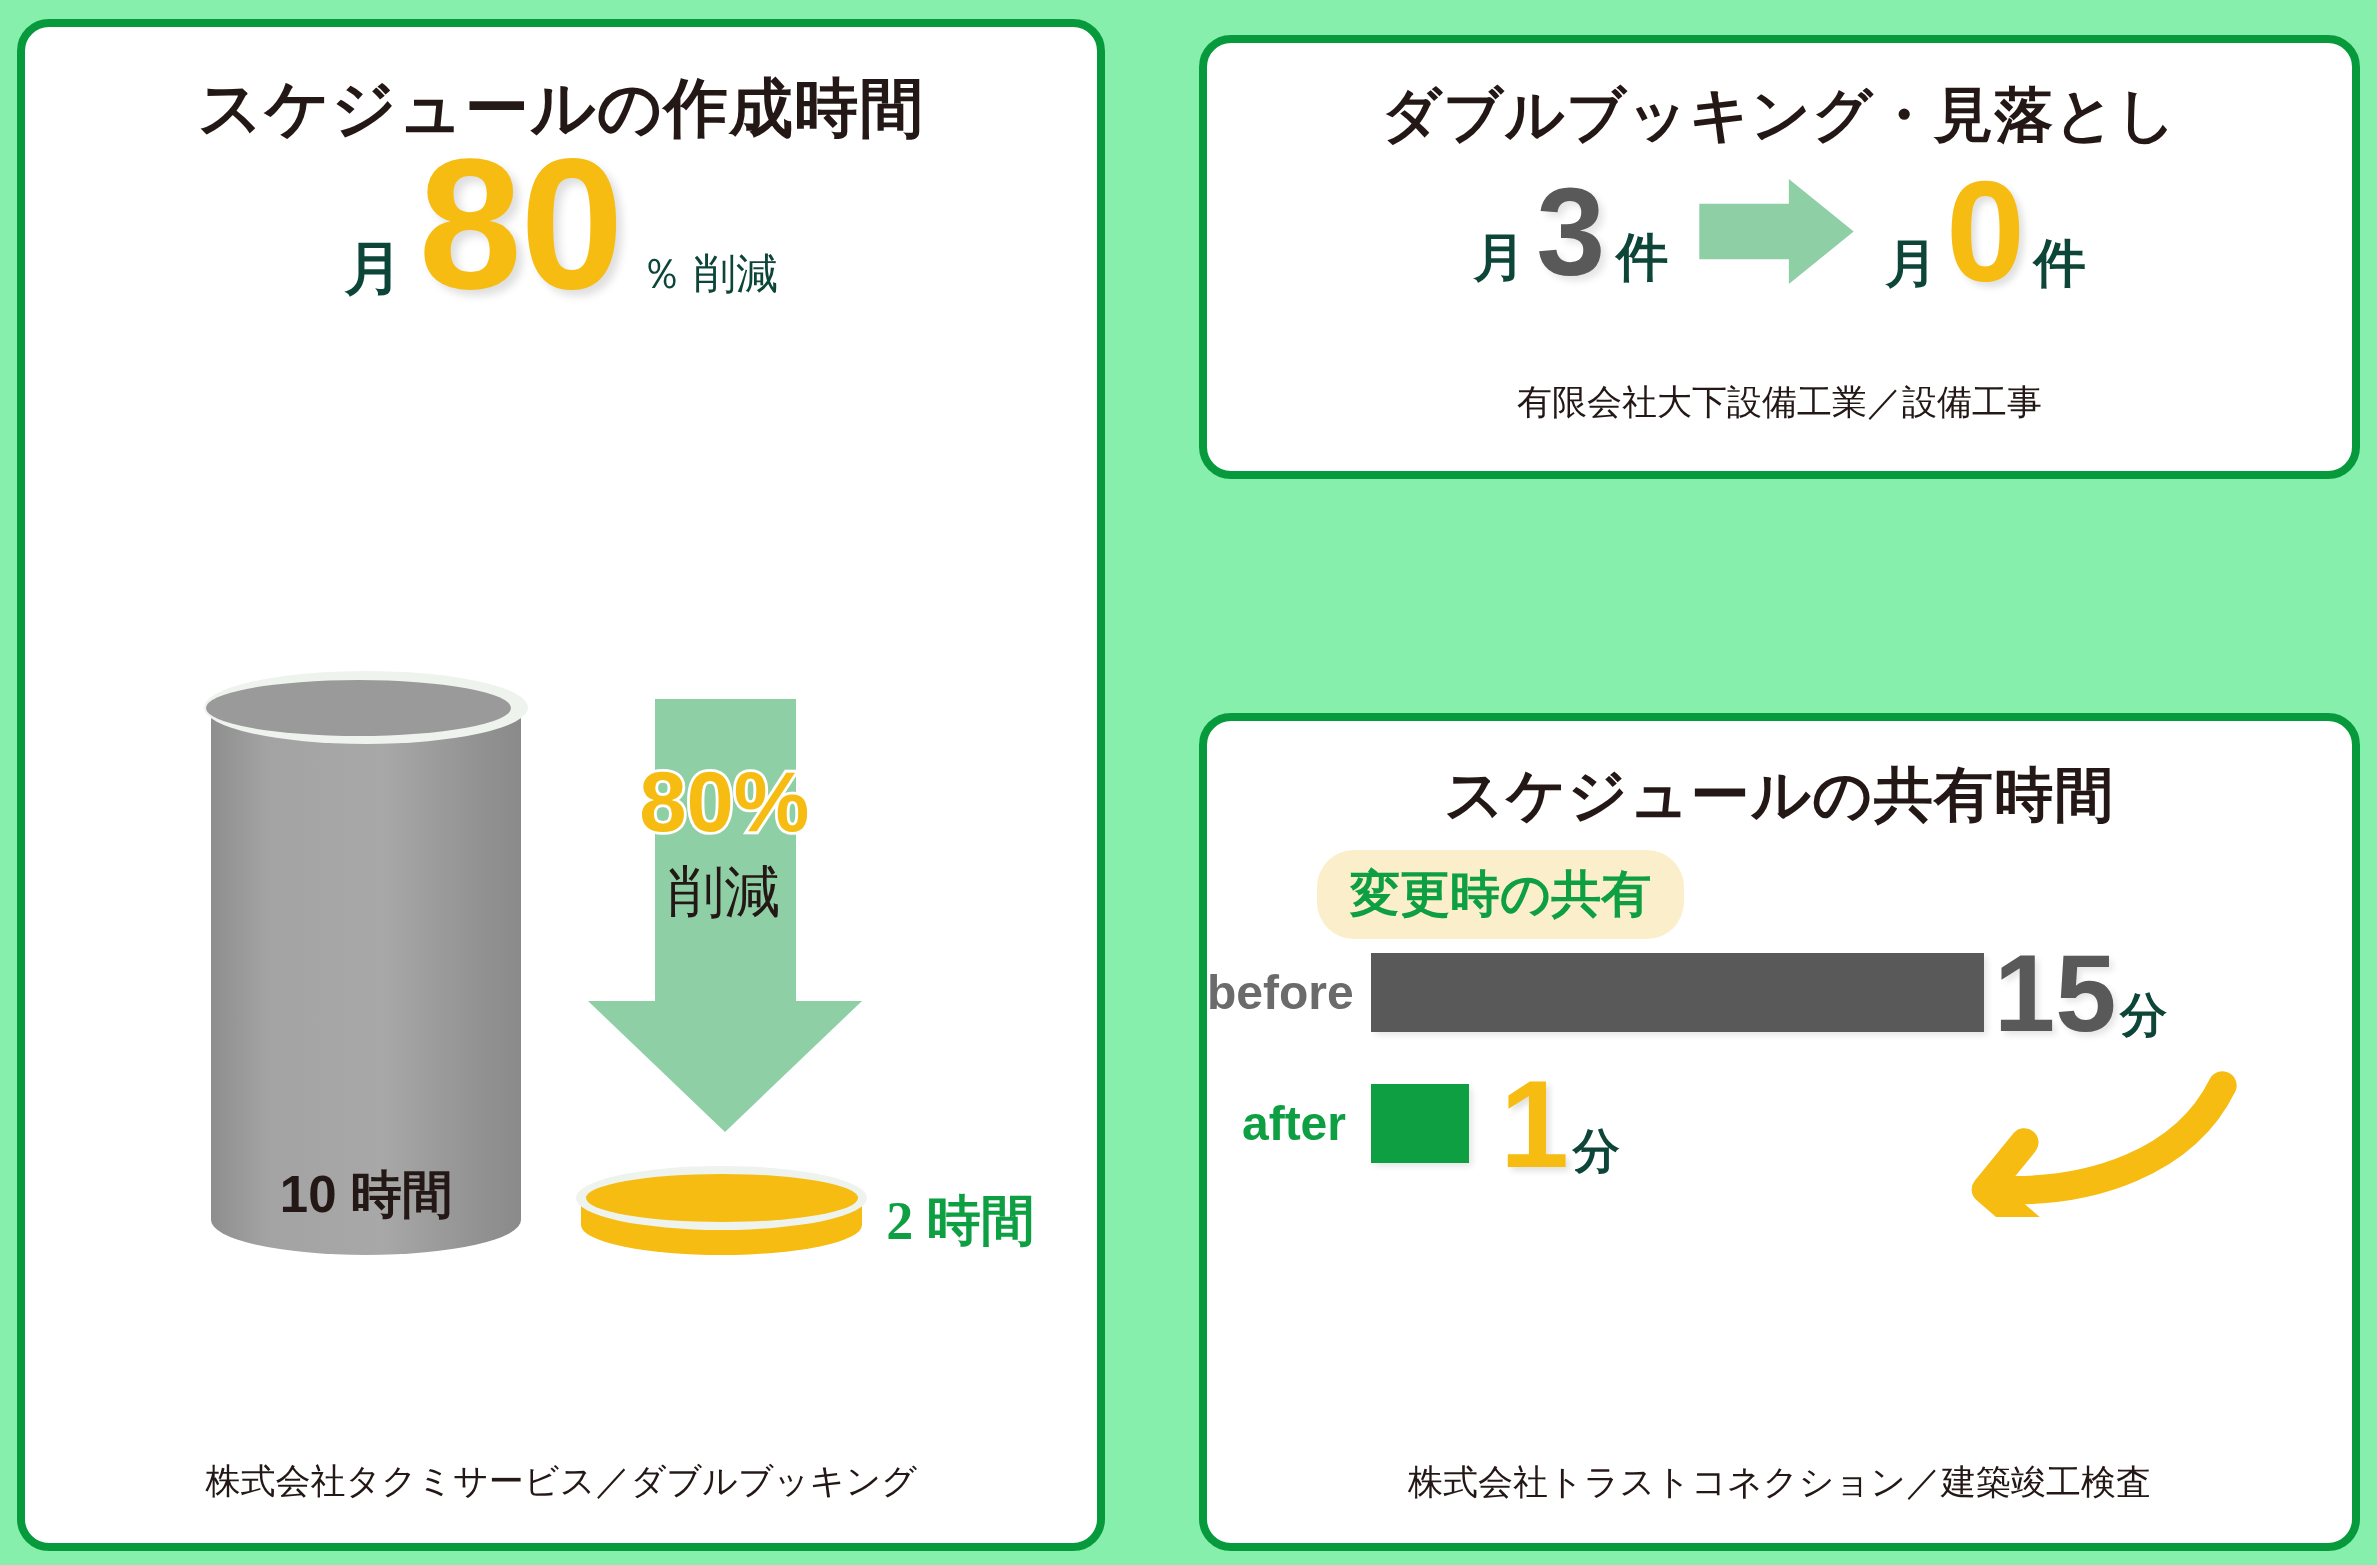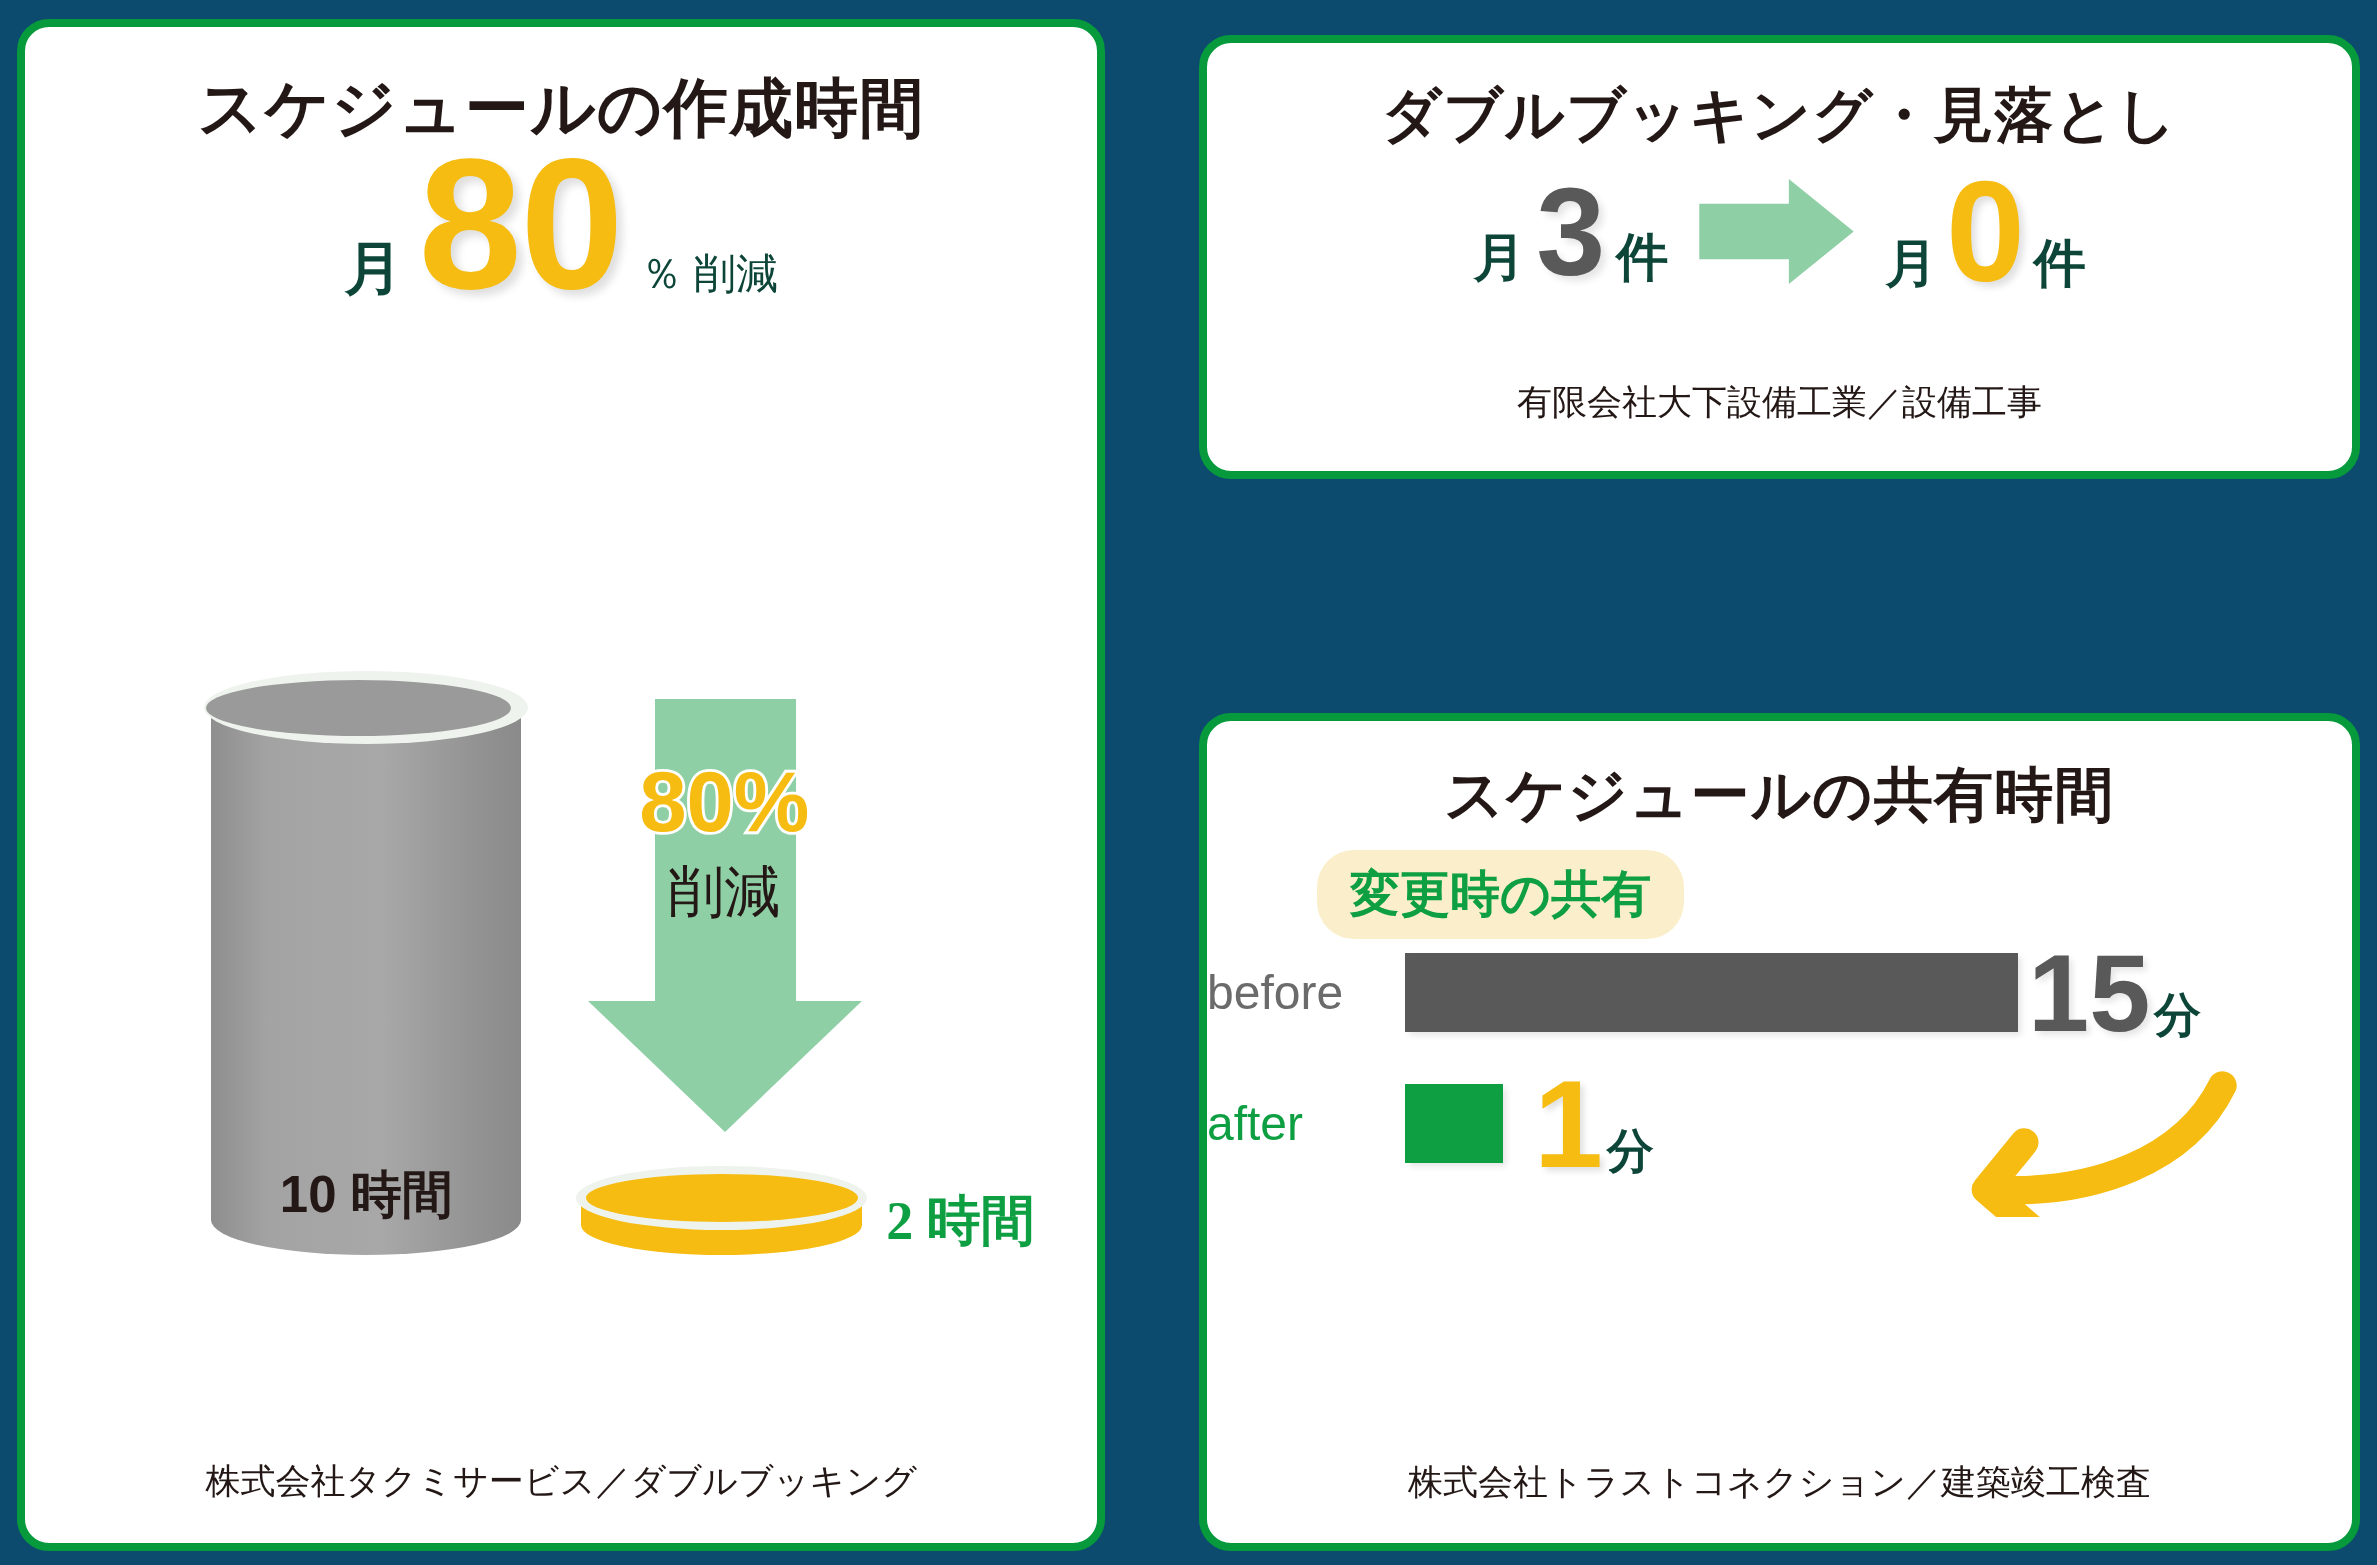--- a/index.html
+++ b/index.html
@@ -10,21 +10,21 @@
     height: 1565px;
     background: #4c656c;
     font-family: "Liberation Sans", "DejaVu Sans", sans-serif;
     overflow: hidden;
   }
 
   #root {
     position: relative;
     width: 2377px;
     height: 1565px;
-    background: #0c4a6e;
+    background: #86efac;
   }
 
   
   .card {
     position: absolute;
     background: #ffffff;
     border: 8.7px solid #079a3c;
     border-radius: 32px;
   }
 
@@ -280,24 +280,25 @@
     left: 0;
     width: 100%;
     height: 99px;
     display: flex;
     align-items: center;
   }
   #row-before { top: 222px; }
   #row-after  { top: 353px; }
 
   .bar-label {
-    width: 198px;
+    width: 164px;
+    text-align: right;
     padding-right: 25px;
     font-size: 48px;
-    font-weight: 400;
+    font-weight: 700;
     white-space: nowrap;
     flex: none;
   }
   #label-before { color: #6b6b6b; }
   #label-after  { color: #0e9f43; }
 
   .bar {
     flex: none;
     box-shadow: 3.7px 3.7px 6.2px rgba(0,0,0,0.10);
   }

